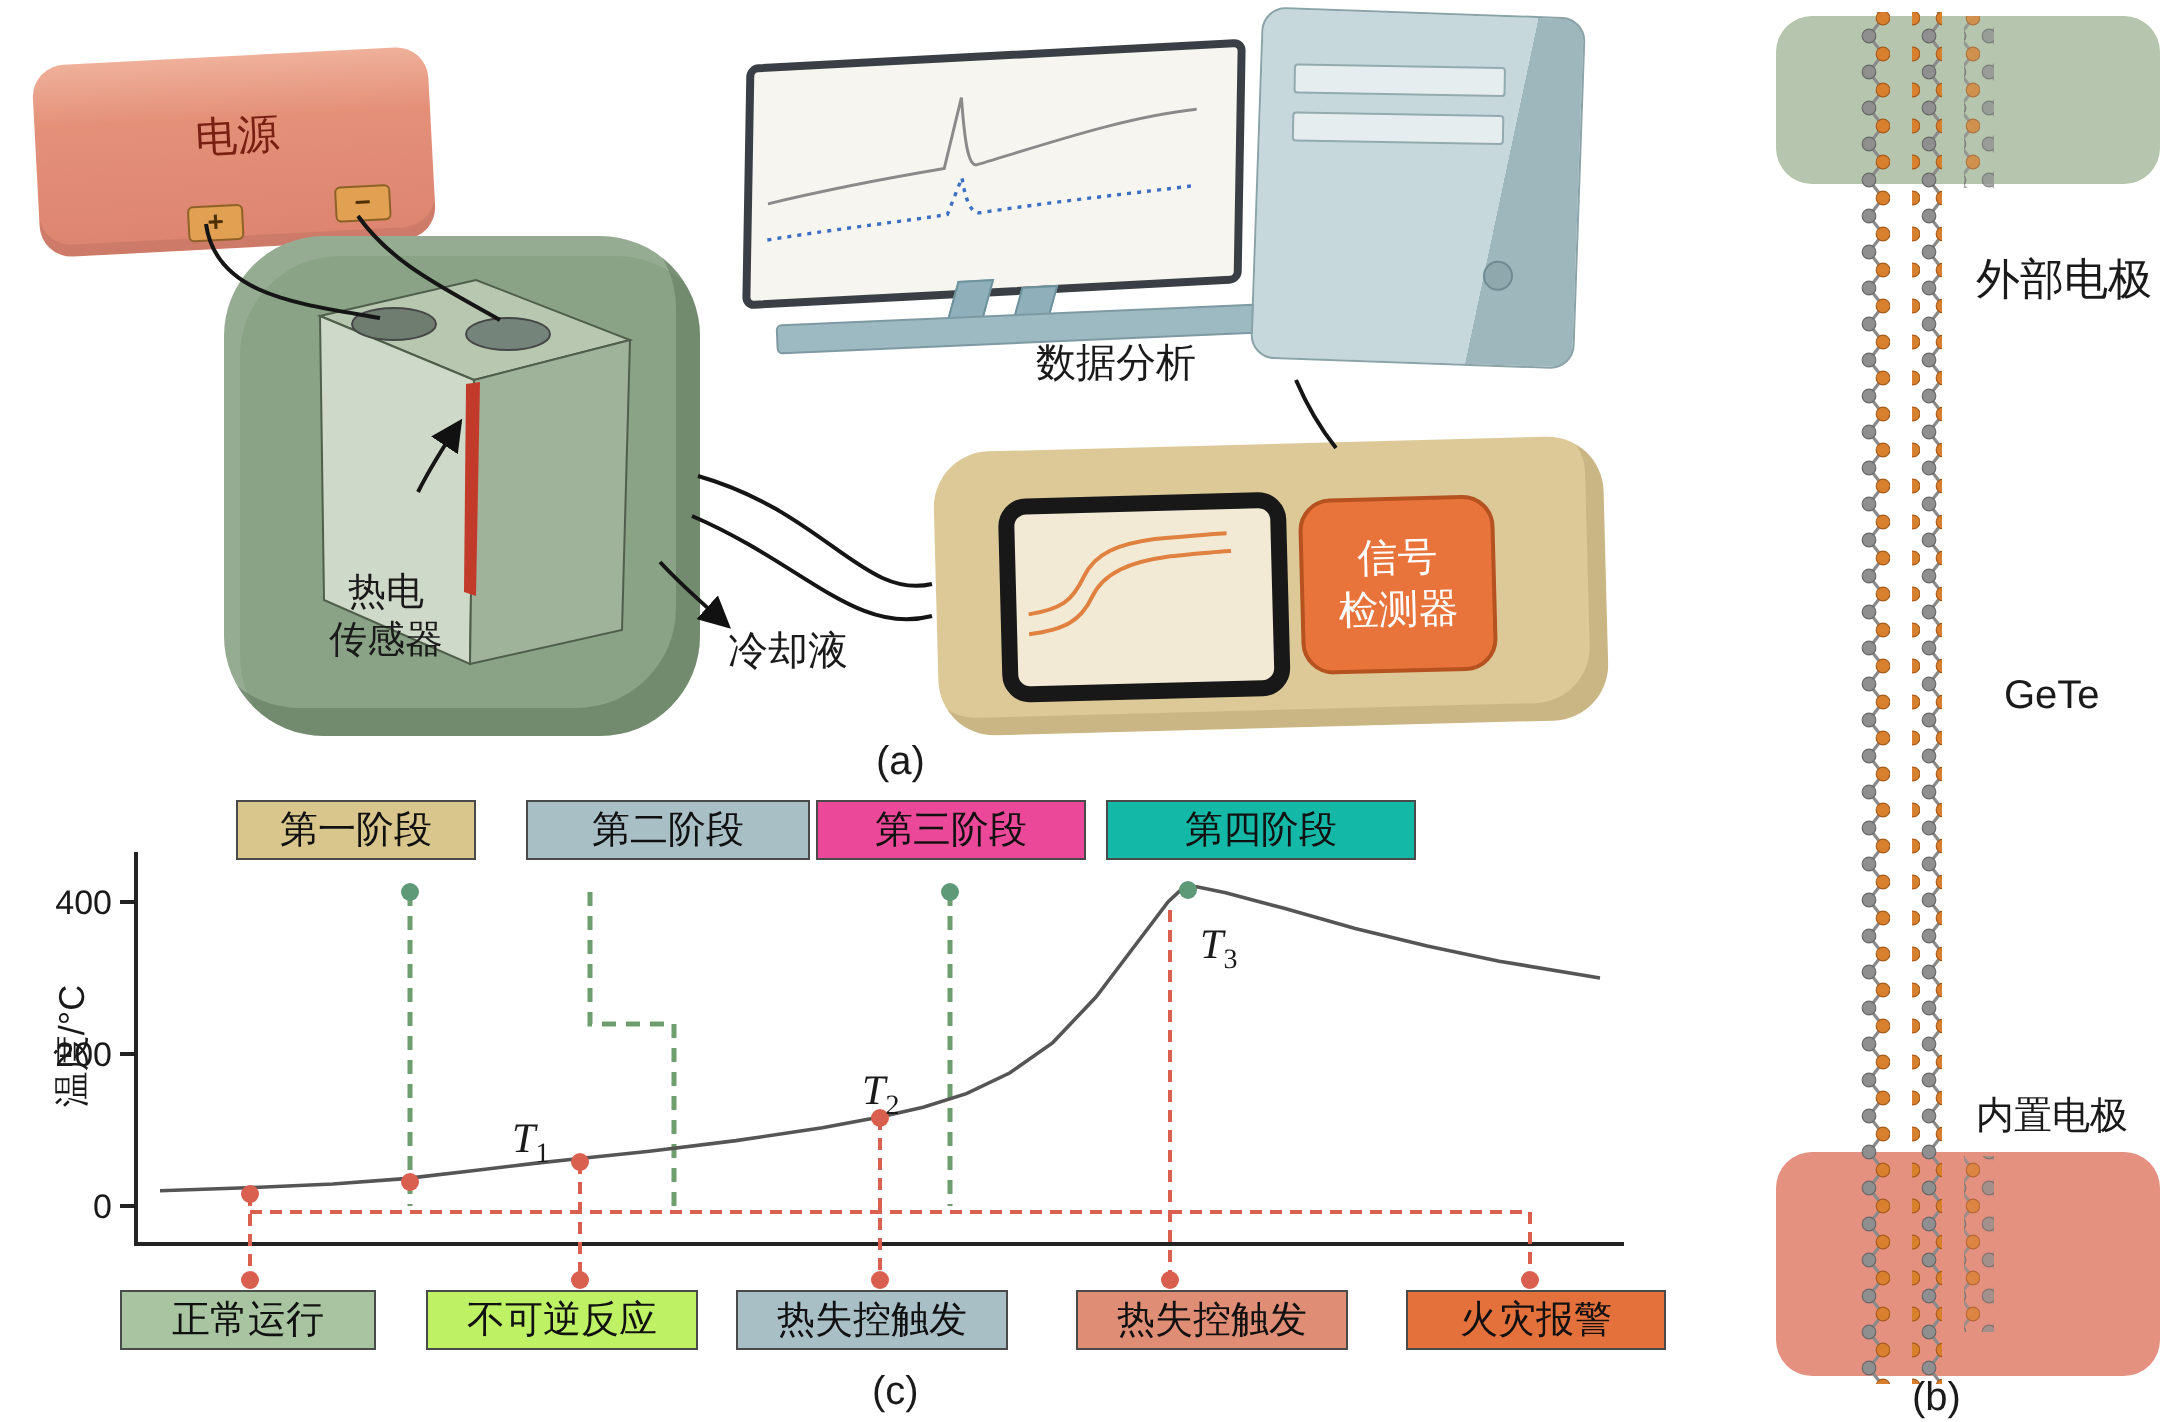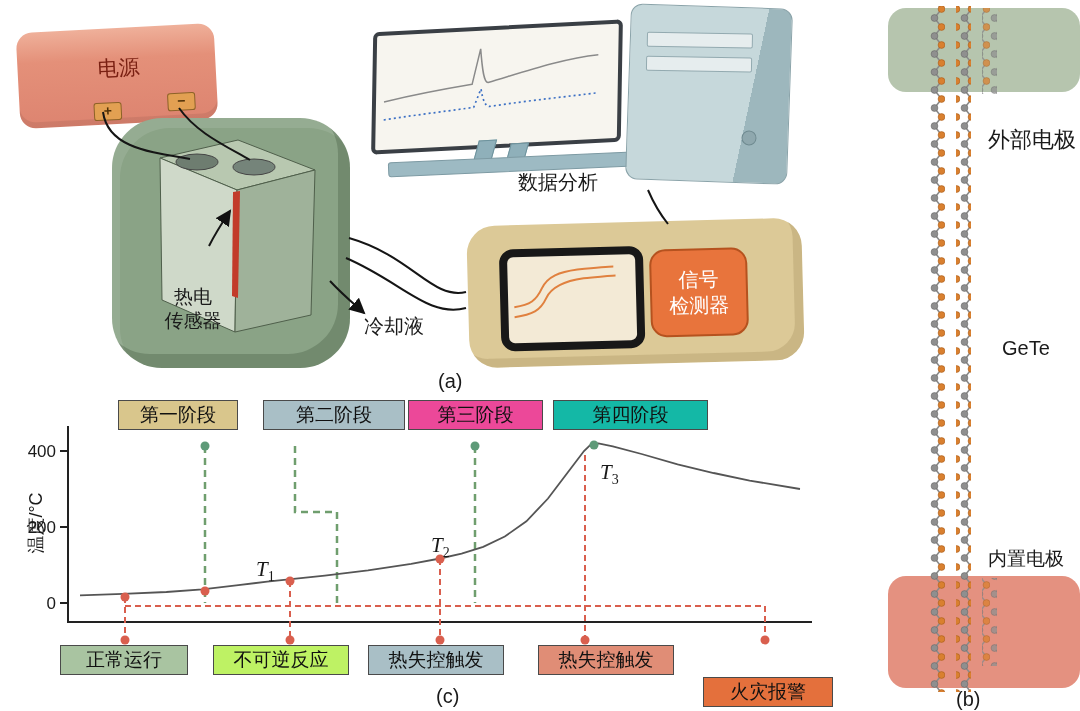--- a/index.html
+++ b/index.html
@@ -106,21 +106,21 @@
 
   <div class="stagebox" style="left:118px;top:400px;width:120px;background:#d9c68c;">第一阶段</div>
   <div class="stagebox" style="left:263px;top:400px;width:142px;background:#a9bfc6;">第二阶段</div>
   <div class="stagebox" style="left:408px;top:400px;width:135px;background:#ec4899;">第三阶段</div>
   <div class="stagebox" style="left:553px;top:400px;width:155px;background:#14b8a6;">第四阶段</div>
 
   <div class="eventbox" style="left:60px;top:645px;width:128px;background:#a9c4a1;">正常运行</div>
   <div class="eventbox" style="left:213px;top:645px;width:136px;background:#bef264;">不可逆反应</div>
   <div class="eventbox" style="left:368px;top:645px;width:136px;background:#a9bfc6;font-family:Liberation Serif, serif;">热失控触发</div>
   <div class="eventbox" style="left:538px;top:645px;width:136px;background:#e08d76;">热失控触发</div>
-  <div class="eventbox" style="left:703px;top:645px;width:130px;background:#e4703c;margin-top:32px;">火灾报警</div>
+  <div class="eventbox" style="left:703px;top:645px;width:130px;background:#e4703c;">火灾报警</div>
 
   <div class="electrode-top"></div>
   <div class="electrode-bottom"></div>
 
   <svg class="overlay" width="1080" height="711" viewBox="0 0 1080 711">
     <defs>
       <marker id="ah" markerWidth="9" markerHeight="8" refX="7" refY="4" orient="auto">
         <path d="M0,0 L8,4 L0,8 Z" fill="#111"></path>
       </marker>
       <pattern id="chain" width="15" height="18" patternUnits="userSpaceOnUse">

